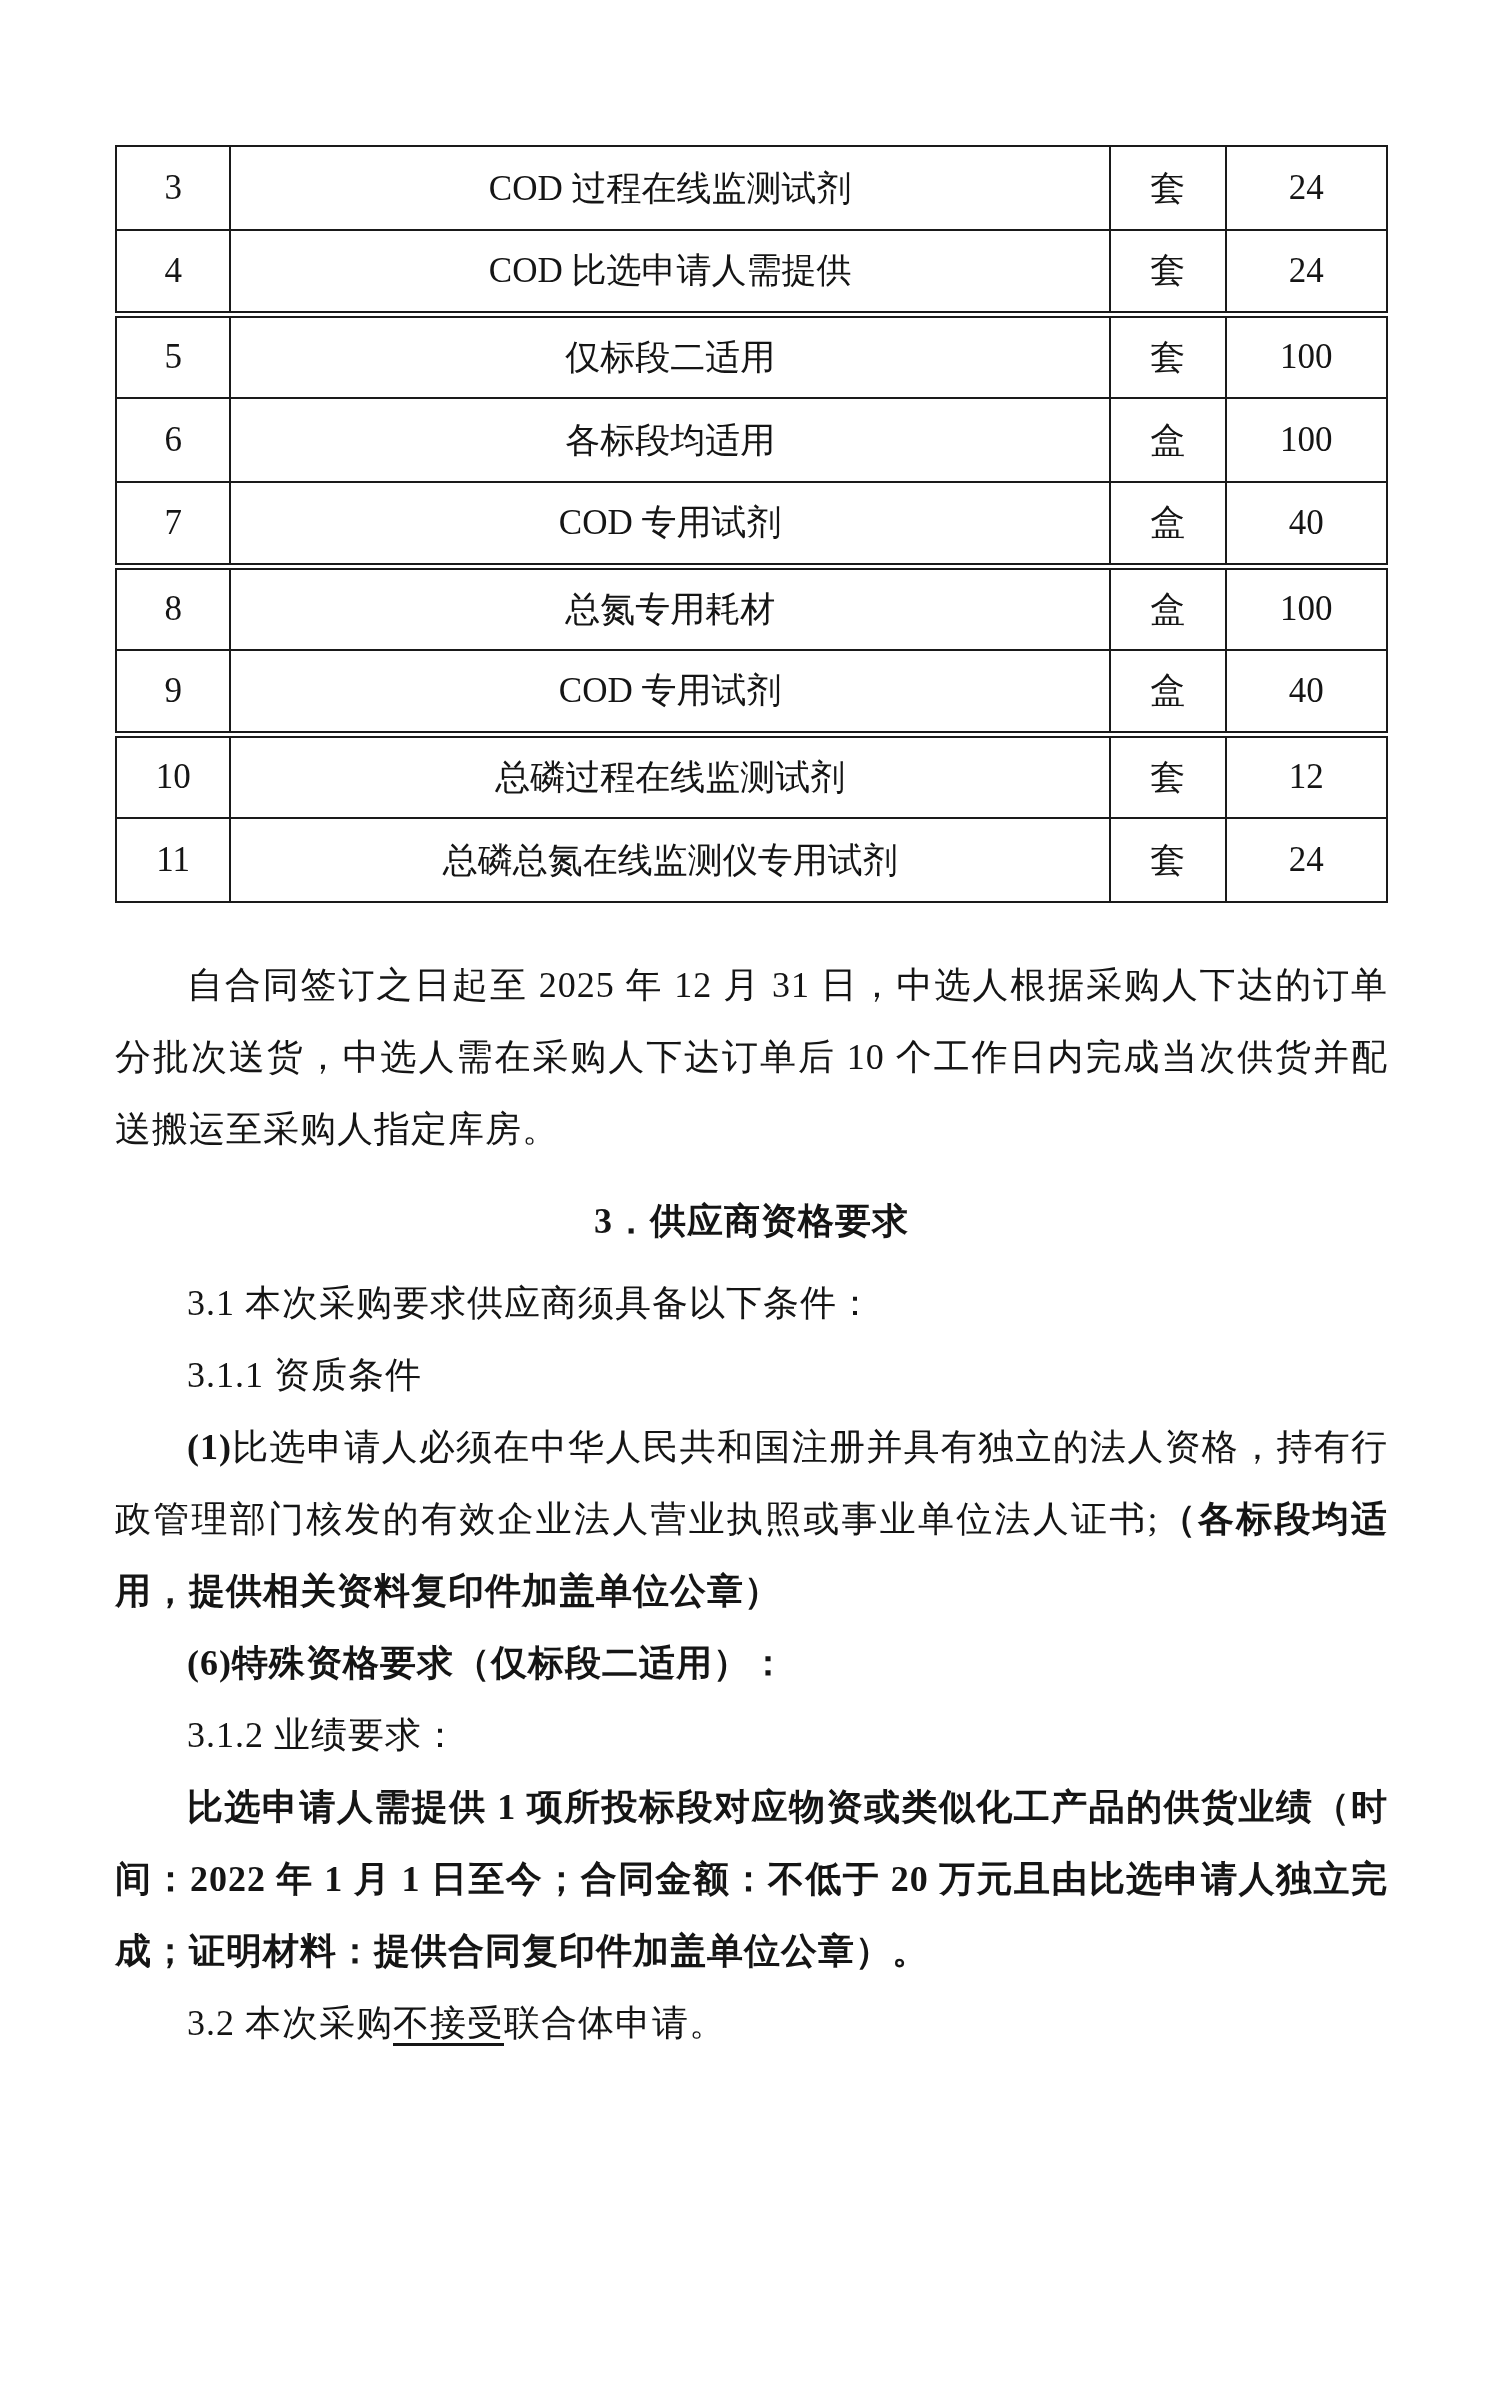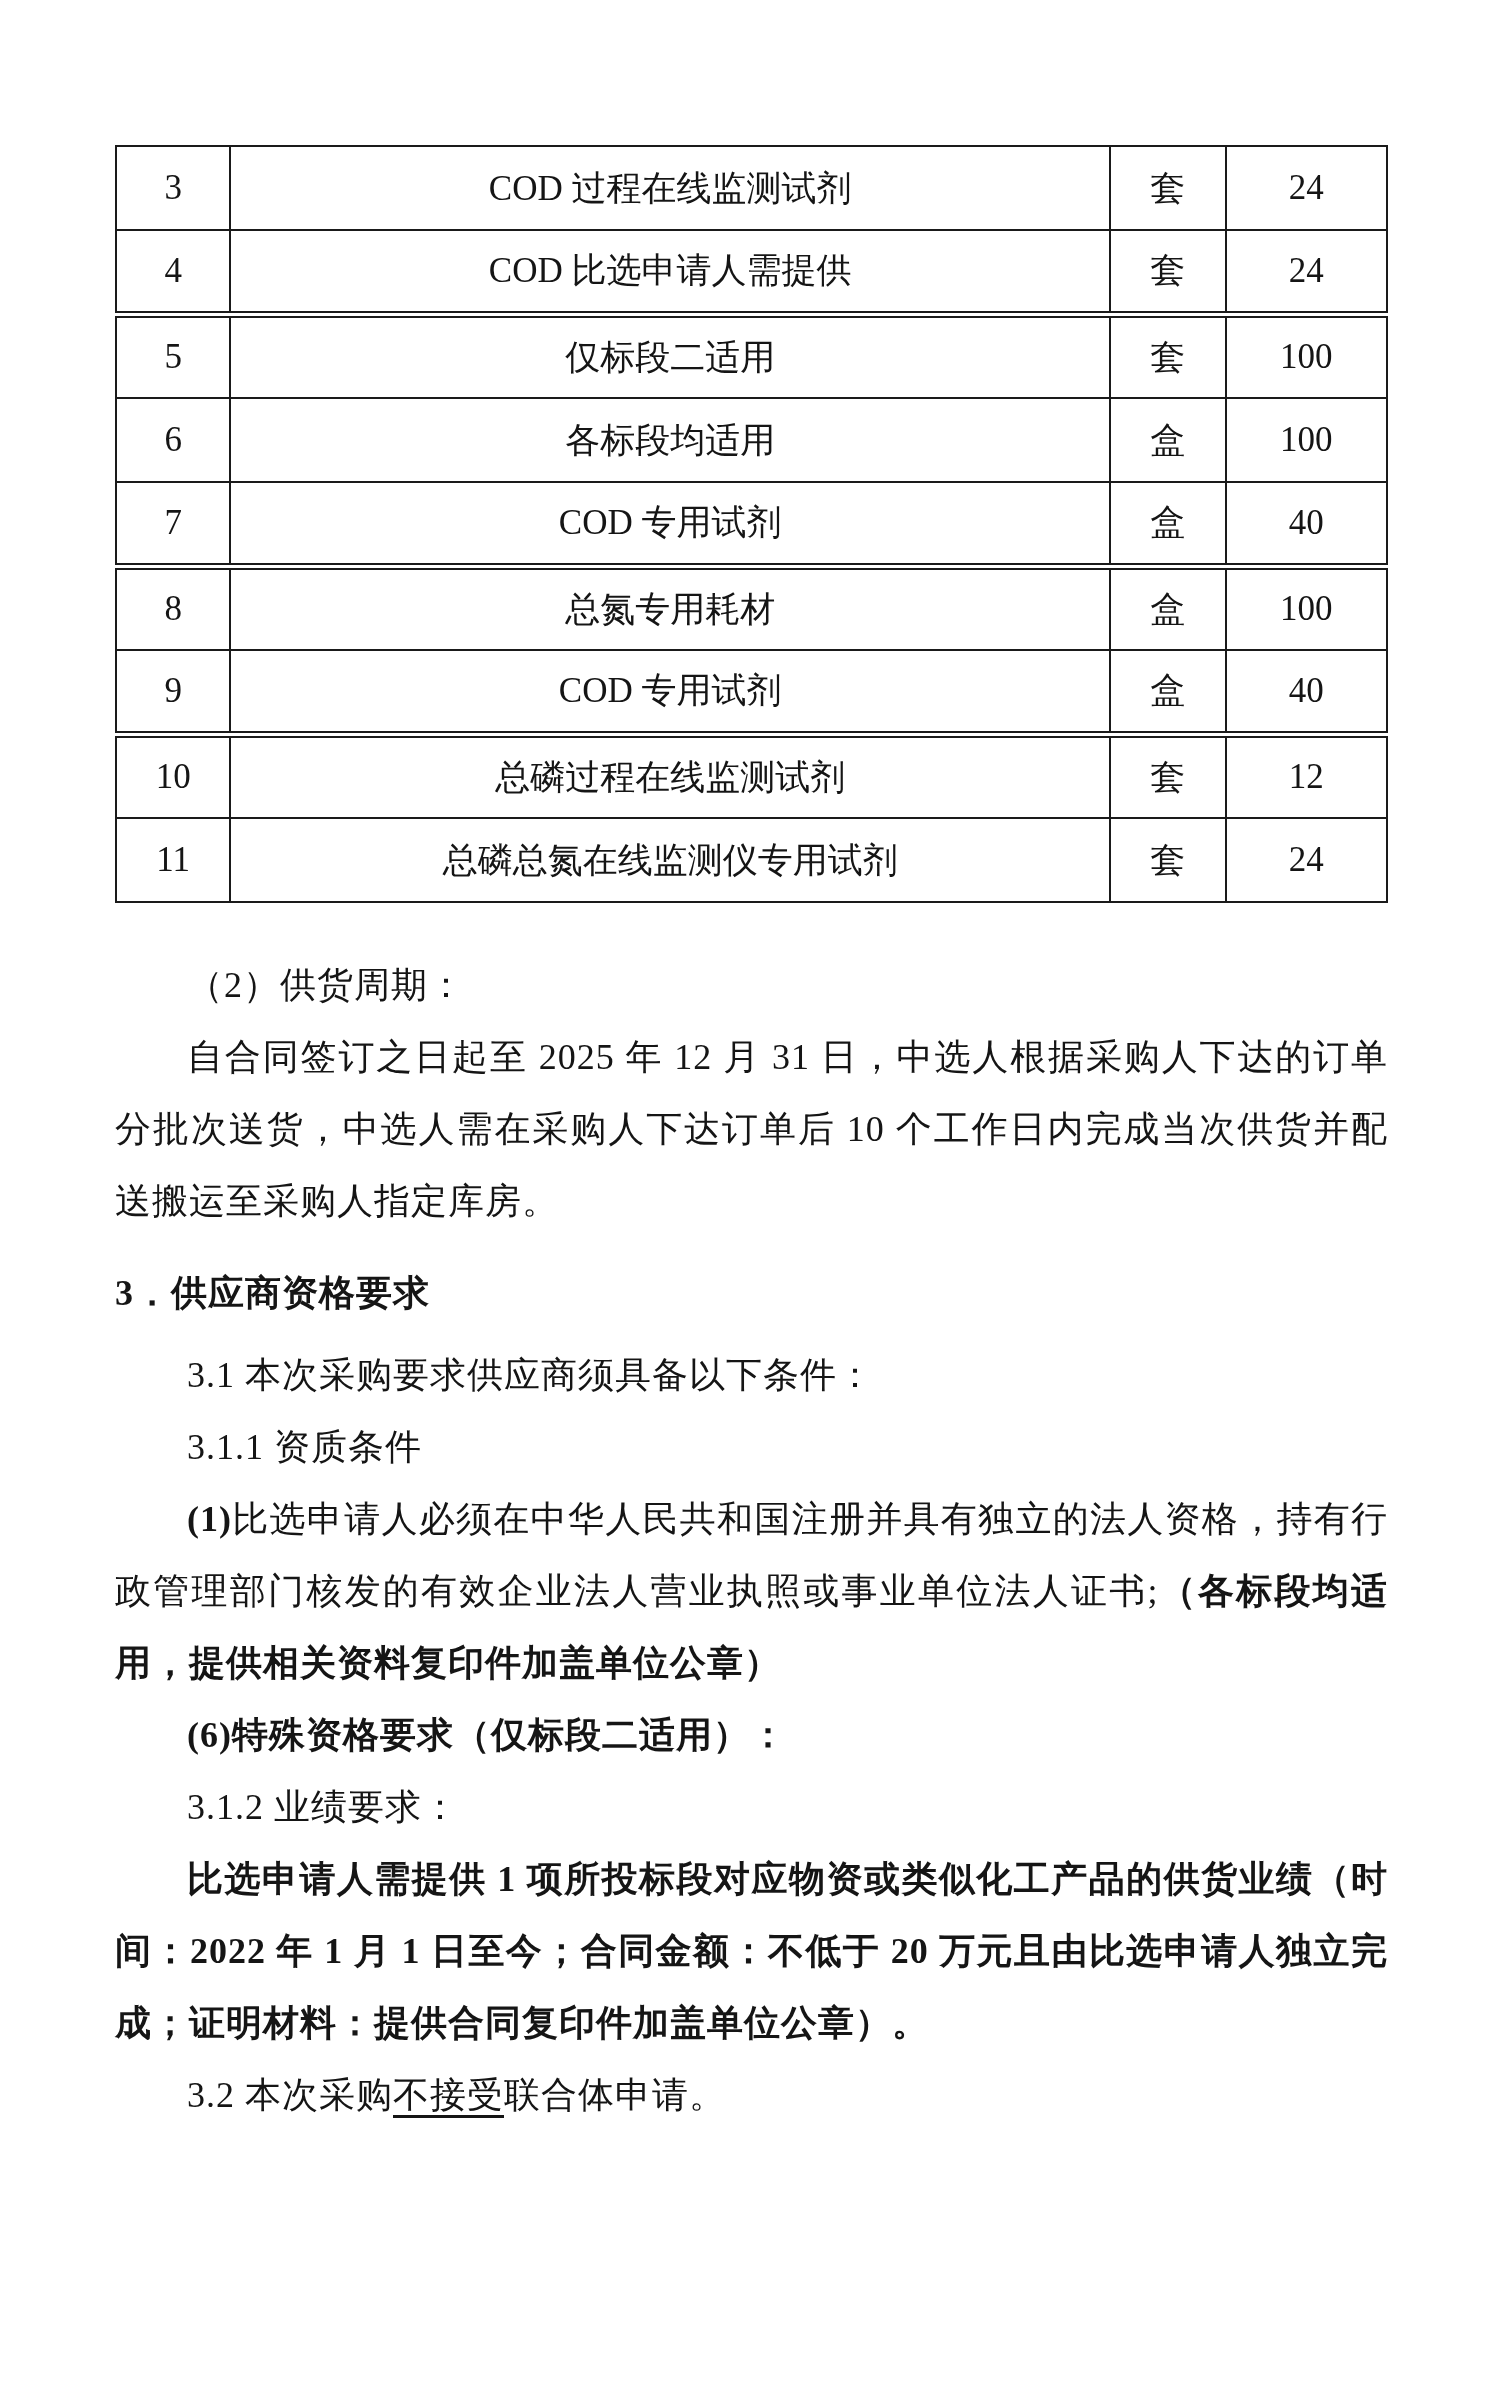--- a/index.html
+++ b/index.html
@@ -37,20 +37,21 @@
     text-align:justify;
     letter-spacing:1px;
   }
   .heading {
     font-size:36px;
     line-height:72px;
     font-weight:bold;
     text-indent:0;
     margin:20px 0 10px 0;
     letter-spacing:1px;
+    text-align:center;
   }
   .bold { font-weight:bold; }
   .underline {
     text-decoration:underline;
     text-decoration-thickness:3px;
     text-underline-offset:8px;
   }
 </style>
 </head>
 <body>
@@ -116,21 +117,20 @@
         <tr>
           <td>11</td>
           <td>总磷总氮在线监测仪专用试剂</td>
           <td>套</td>
           <td>24</td>
         </tr>
       </tbody>
   </table>
 
   <div class="blocks" id="blocks">
-      <p class="para"><span>（2）供货周期：</span></p>
       <p class="para"><span>自合同签订之日起至 2025 年 12 月 31 日，中选人根据采购人下达的订单分批次送货，中选人需在采购人下达订单后 10 个工作日内完成当次供货并配送搬运至采购人指定库房。</span></p>
       <h3 class="heading"><span>3．供应商资格要求</span></h3>
       <p class="para"><span>3.1  本次采购要求供应商须具备以下条件：</span></p>
       <p class="para"><span>3.1.1 资质条件</span></p>
       <p class="para"><span class="bold">(1)</span><span>比选申请人必须在中华人民共和国注册并具有独立的法人资格，持有行政管理部门核发的有效企业法人营业执照或事业单位法人证书;</span><span class="bold">（各标段均适用，提供相关资料复印件加盖单位公章）</span></p>
       <p class="para"><span class="bold">(6)特殊资格要求（仅标段二适用）：</span></p>
       <p class="para"><span>3.1.2 业绩要求：</span></p>
       <p class="para"><span class="bold">比选申请人需提供 1 项所投标段对应物资或类似化工产品的供货业绩（时间：2022 年 1 月 1 日至今；合同金额：不低于 20 万元且由比选申请人独立完成；证明材料：提供合同复印件加盖单位公章）。</span></p>
       <p class="para"><span>3.2  本次采购</span><span class="underline">不接受</span><span>联合体申请。</span></p>
     </div>

